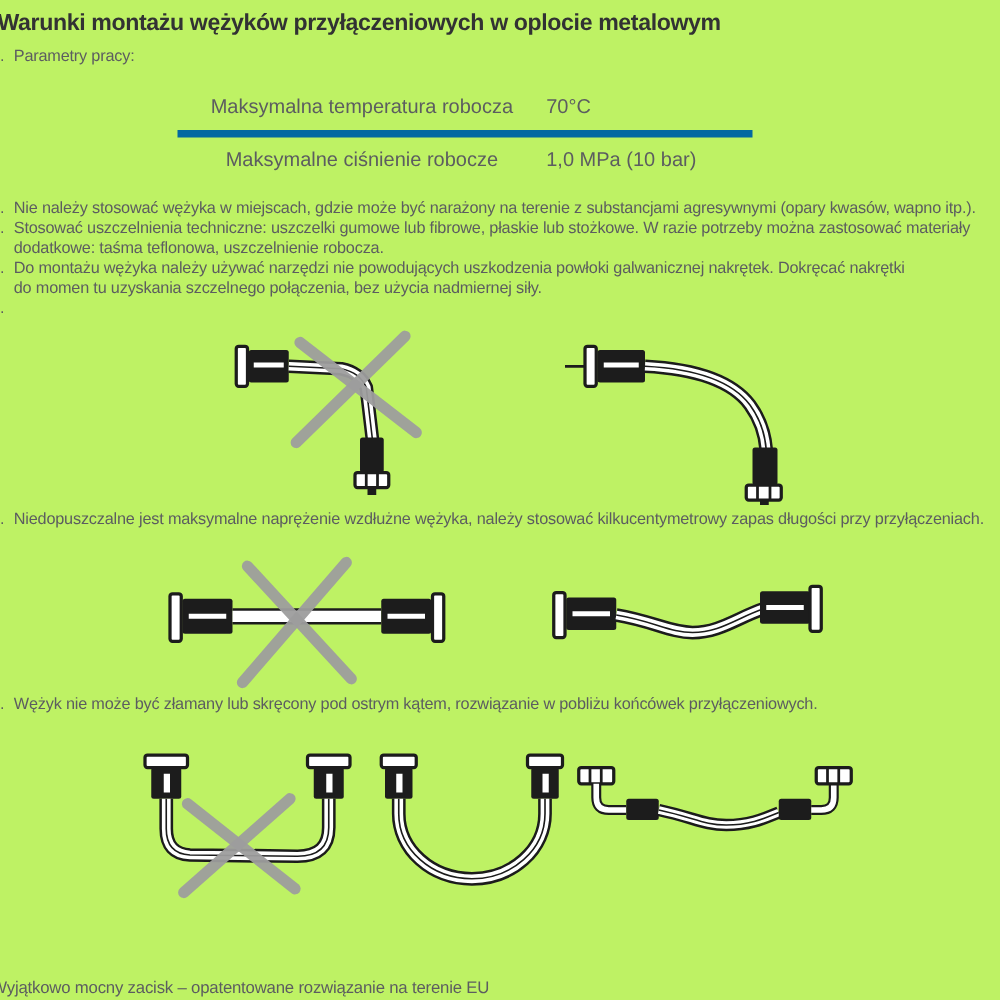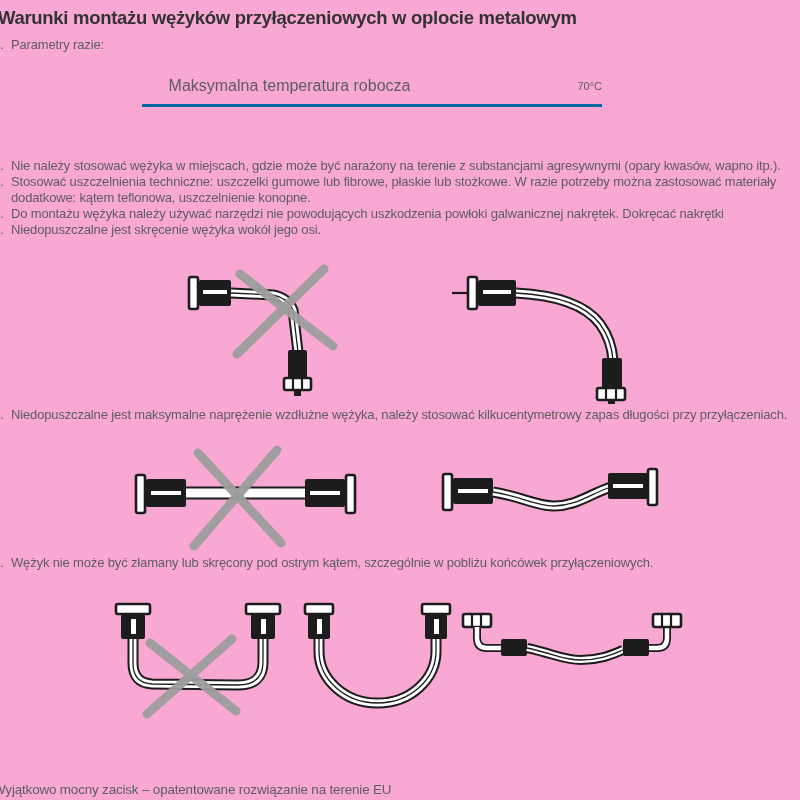--- a/index.html
+++ b/index.html
@@ -1,37 +1,37 @@
 <!DOCTYPE html>
 <html><head>
 <meta charset="utf-8">
 <style>
   html,body{margin:0;padding:0;}
   body{
     width:800px;height:800px;background:#ffffff;
     font-family:"Liberation Sans", sans-serif;
     color:#5c5d60;
   }
-  #canvas{position:relative;width:800px;height:800px;overflow:hidden;background:#f9a8d4;}
+  #canvas{position:relative;width:800px;height:800px;overflow:hidden;background:#bef264;}
 
   .title{
     position:absolute;top:7px;left:-2px;margin:0;
     font-size:18.5px;font-weight:700;color:#323233;letter-spacing:-0.3px;white-space:nowrap;
   }
 
   .line{display:flex;white-space:nowrap;font-size:13px;line-height:16px;color:#5c5d60;letter-spacing:-0.15px;}
   .line .m{width:11px;flex:0 0 11px;}
 
   .intro{position:absolute;top:37px;left:0;}
 
   .params{position:absolute;top:67px;left:142px;width:460px;}
   .trow{display:flex;align-items:center;height:37px;}
-  .params .trow:first-child{border-bottom:3px solid #0369a1;}
+  .params .trow:first-child{border-bottom:6px solid #0369a1;}
   .tlabel{width:295px;text-align:center;font-size:16px;color:#5c5d60;}
-  .tvalue{width:165px;text-align:right;font-size:11px;color:#5c5d60;}
+  .tvalue{width:165px;text-align:left;font-size:16px;color:#5c5d60;}
 
   .rules{position:absolute;top:158px;left:0;}
   .rule-tension{position:absolute;top:407px;left:0;}
   .rule-kink{position:absolute;top:555px;left:0;}
 
   .footer{position:absolute;top:738px;left:-7px;}
   .fline{white-space:nowrap;font-size:13.4px;line-height:19.5px;color:#5c5d60;letter-spacing:-0.15px;}
   .patent{position:absolute;top:782px;left:-7px;white-space:nowrap;font-size:13.4px;color:#5c5d60;letter-spacing:-0.15px;}
 
   .fig{position:absolute;}
@@ -58,52 +58,59 @@
 </style>
 </head>
 <body>
 
 <div id="canvas">
 
   <h1 class="title">Warunki montażu wężyków przyłączeniowych w oplocie metalowym</h1>
 
   <div class="intro line">
     <span class="m">.</span>
-      <span>Parametry razie:</span>
+      <span>Parametry pracy:</span>
   </div>
 
   <div class="params">
 
   <div class="trow">
       <div class="tlabel">Maksymalna temperatura robocza</div>
       <div class="tvalue">70°C</div>
     </div>
+      <div class="trow">
+      <div class="tlabel">Maksymalne ciśnienie robocze</div>
+      <div class="tvalue">1,0 MPa (10 bar)</div>
+    </div>
     </div>
 
   <div class="rules">
 
   <div class="line">
       <span class="m">.</span>
         <span class="t">Nie należy stosować wężyka w miejscach, gdzie może być narażony na terenie z substancjami agresywnymi (opary kwasów, wapno itp.).</span>
     </div>
       <div class="line">
       <span class="m">.</span>
         <span class="t">Stosować uszczelnienia techniczne: uszczelki gumowe lub fibrowe, płaskie lub stożkowe. W razie potrzeby można zastosować materiały</span>
     </div>
       <div class="line">
       <span class="m"></span>
-        <span class="t">dodatkowe: kątem teflonowa, uszczelnienie konopne.</span>
+        <span class="t">dodatkowe: taśma teflonowa, uszczelnienie robocza.</span>
     </div>
       <div class="line">
       <span class="m">.</span>
         <span class="t">Do montażu wężyka należy używać narzędzi nie powodujących uszkodzenia powłoki galwanicznej nakrętek. Dokręcać nakrętki</span>
     </div>
       <div class="line">
-      <span class="m">.</span>
-        <span class="t">Niedopuszczalne jest skręcenie wężyka wokół jego osi.</span>
+      <span class="m"></span>
+        <span class="t">do momen tu uzyskania szczelnego połączenia, bez użycia nadmiernej siły.</span>
+    </div>
+      <div class="line">
+      <span class="m">.</span>
     </div>
     </div>
 
   <svg class="fig" style="left:185px;top:262px;" width="160" height="142" viewBox="0 0 160 142">
     <g>
       <rect class="f-out" x="4" y="15" width="9" height="32" rx="2"></rect>
       <rect class="f-dark" x="14" y="18" width="32" height="26" rx="2"></rect>
       <rect class="f-slot" x="18" y="28" width="24" height="4"></rect>
     </g>
     <g>
@@ -189,21 +196,21 @@
       <rect class="f-dark" x="170" y="15" width="40" height="26" rx="2"></rect>
       <rect class="f-slot" x="175" y="26" width="30" height="4"></rect>
       <rect class="f-out" x="210" y="11" width="9" height="36" rx="2"></rect>
     </g>
   </svg>
 
   <div class="rule-kink">
 
   <div class="line">
       <span class="m">.</span>
-        <span class="t">Wężyk nie może być złamany lub skręcony pod ostrym kątem, szczególnie w pobliżu końcówek przyłączeniowych.</span>
+        <span class="t">Wężyk nie może być złamany lub skręcony pod ostrym kątem, rozwiązanie w pobliżu końcówek przyłączeniowych.</span>
     </div>
     </div>
 
   <svg class="fig" style="left:88px;top:597px;" width="205" height="124" viewBox="0 0 205 124">
     <g>
       <rect class="f-out" x="28" y="7" width="34" height="10" rx="2"></rect>
       <rect class="f-dark" x="33" y="17" width="24" height="25" rx="2"></rect>
       <rect class="f-slot" x="43" y="22" width="5" height="15"></rect>
     </g>
     <g>

